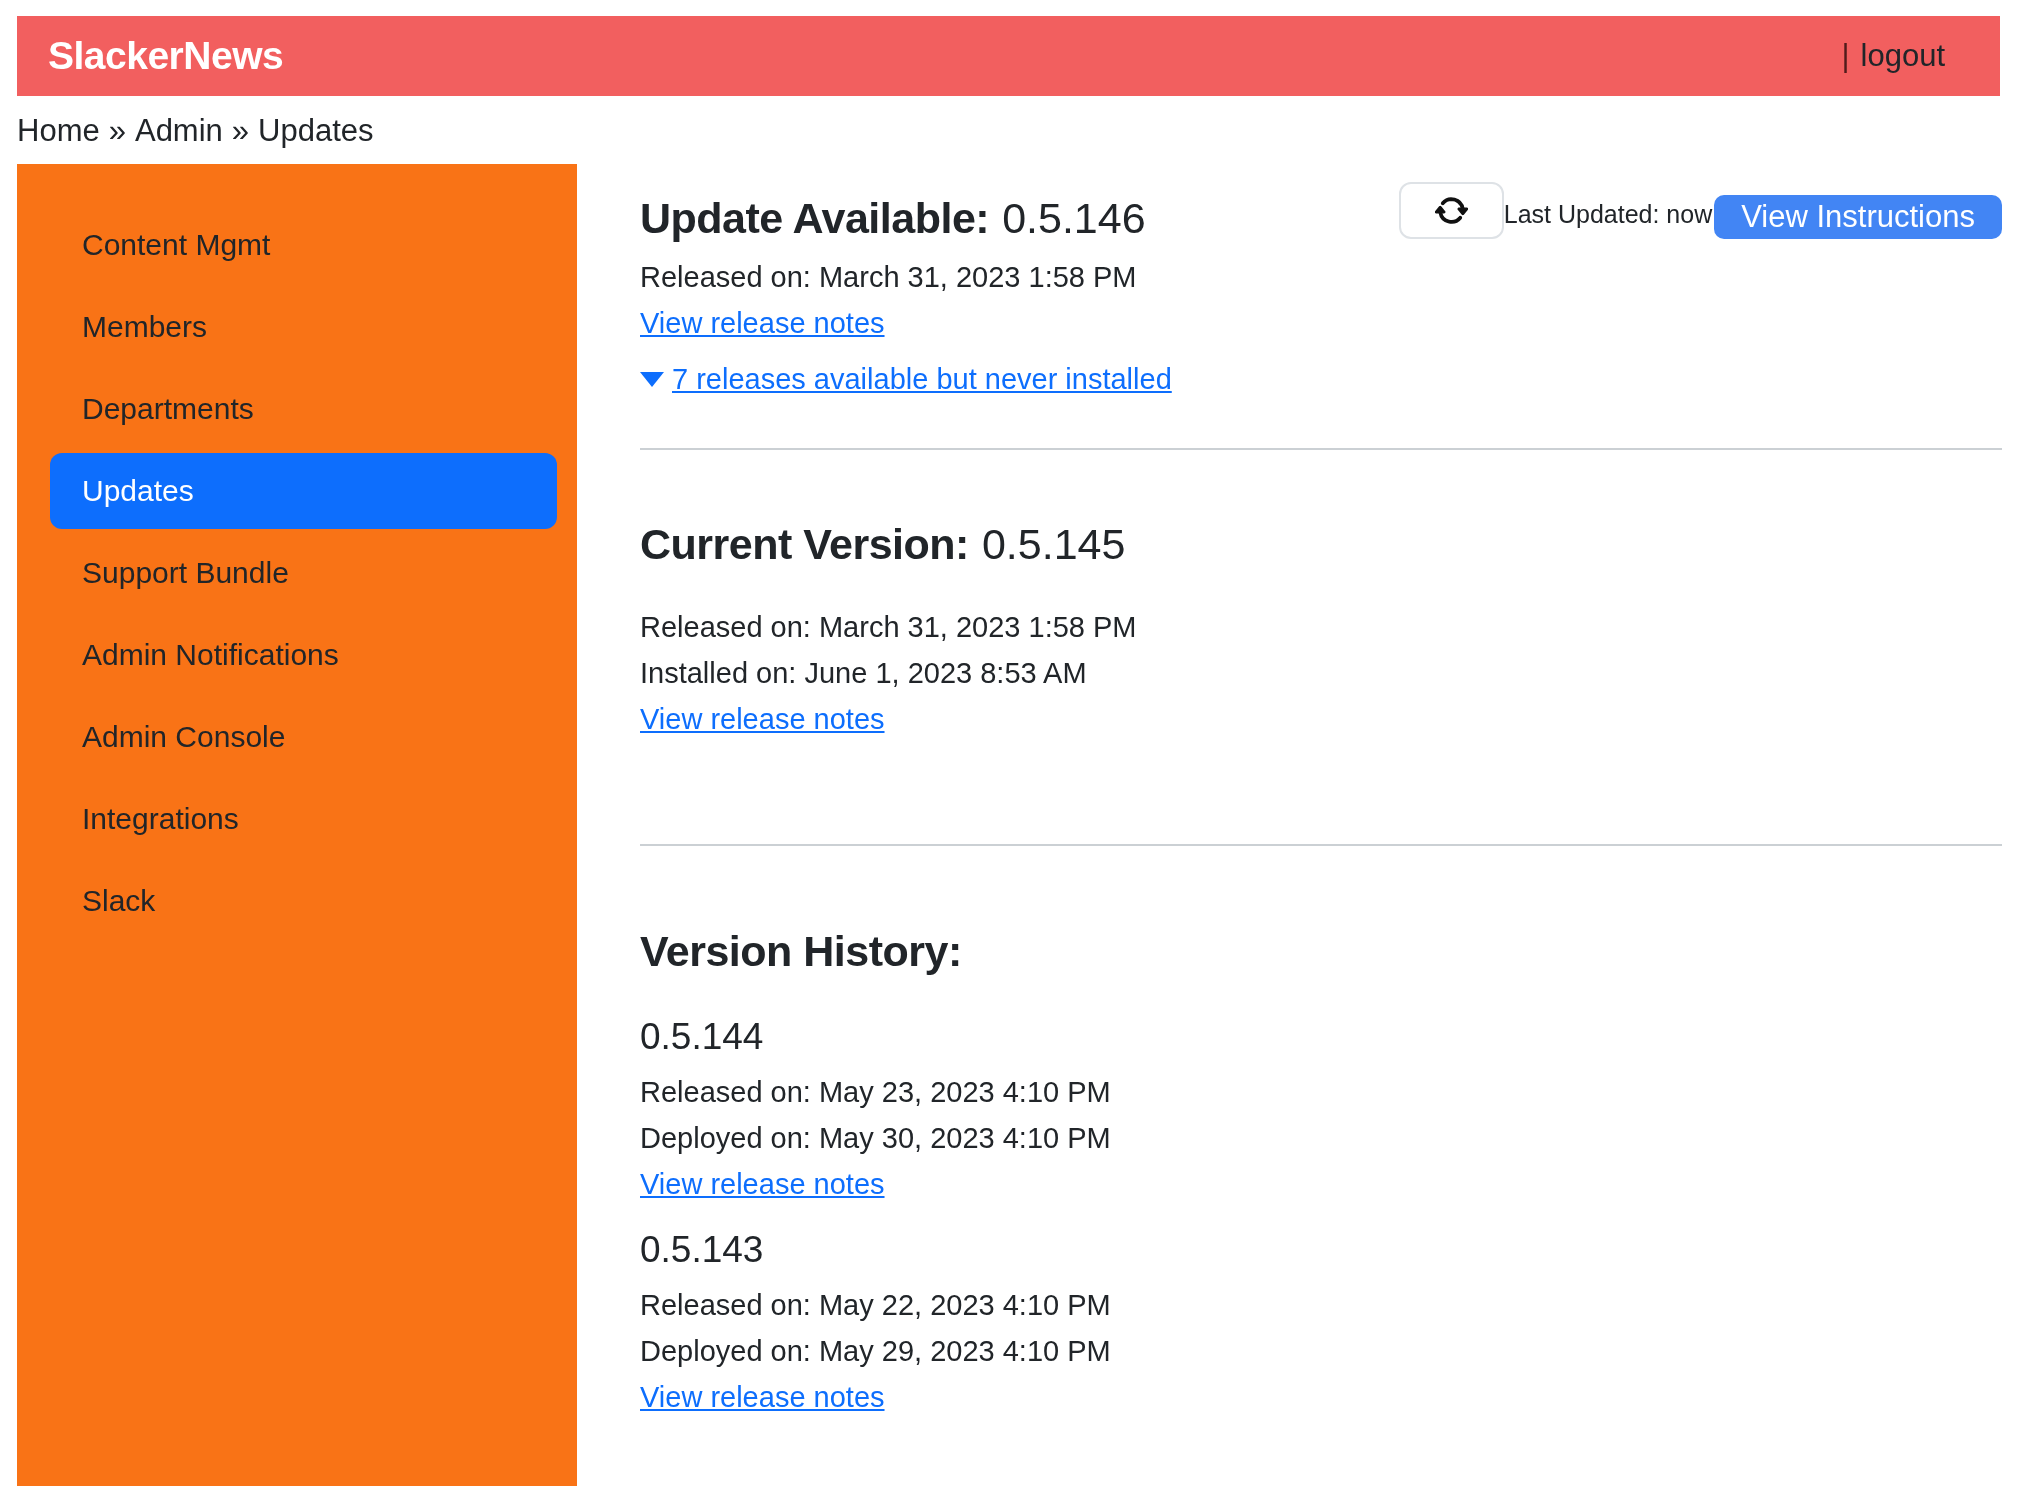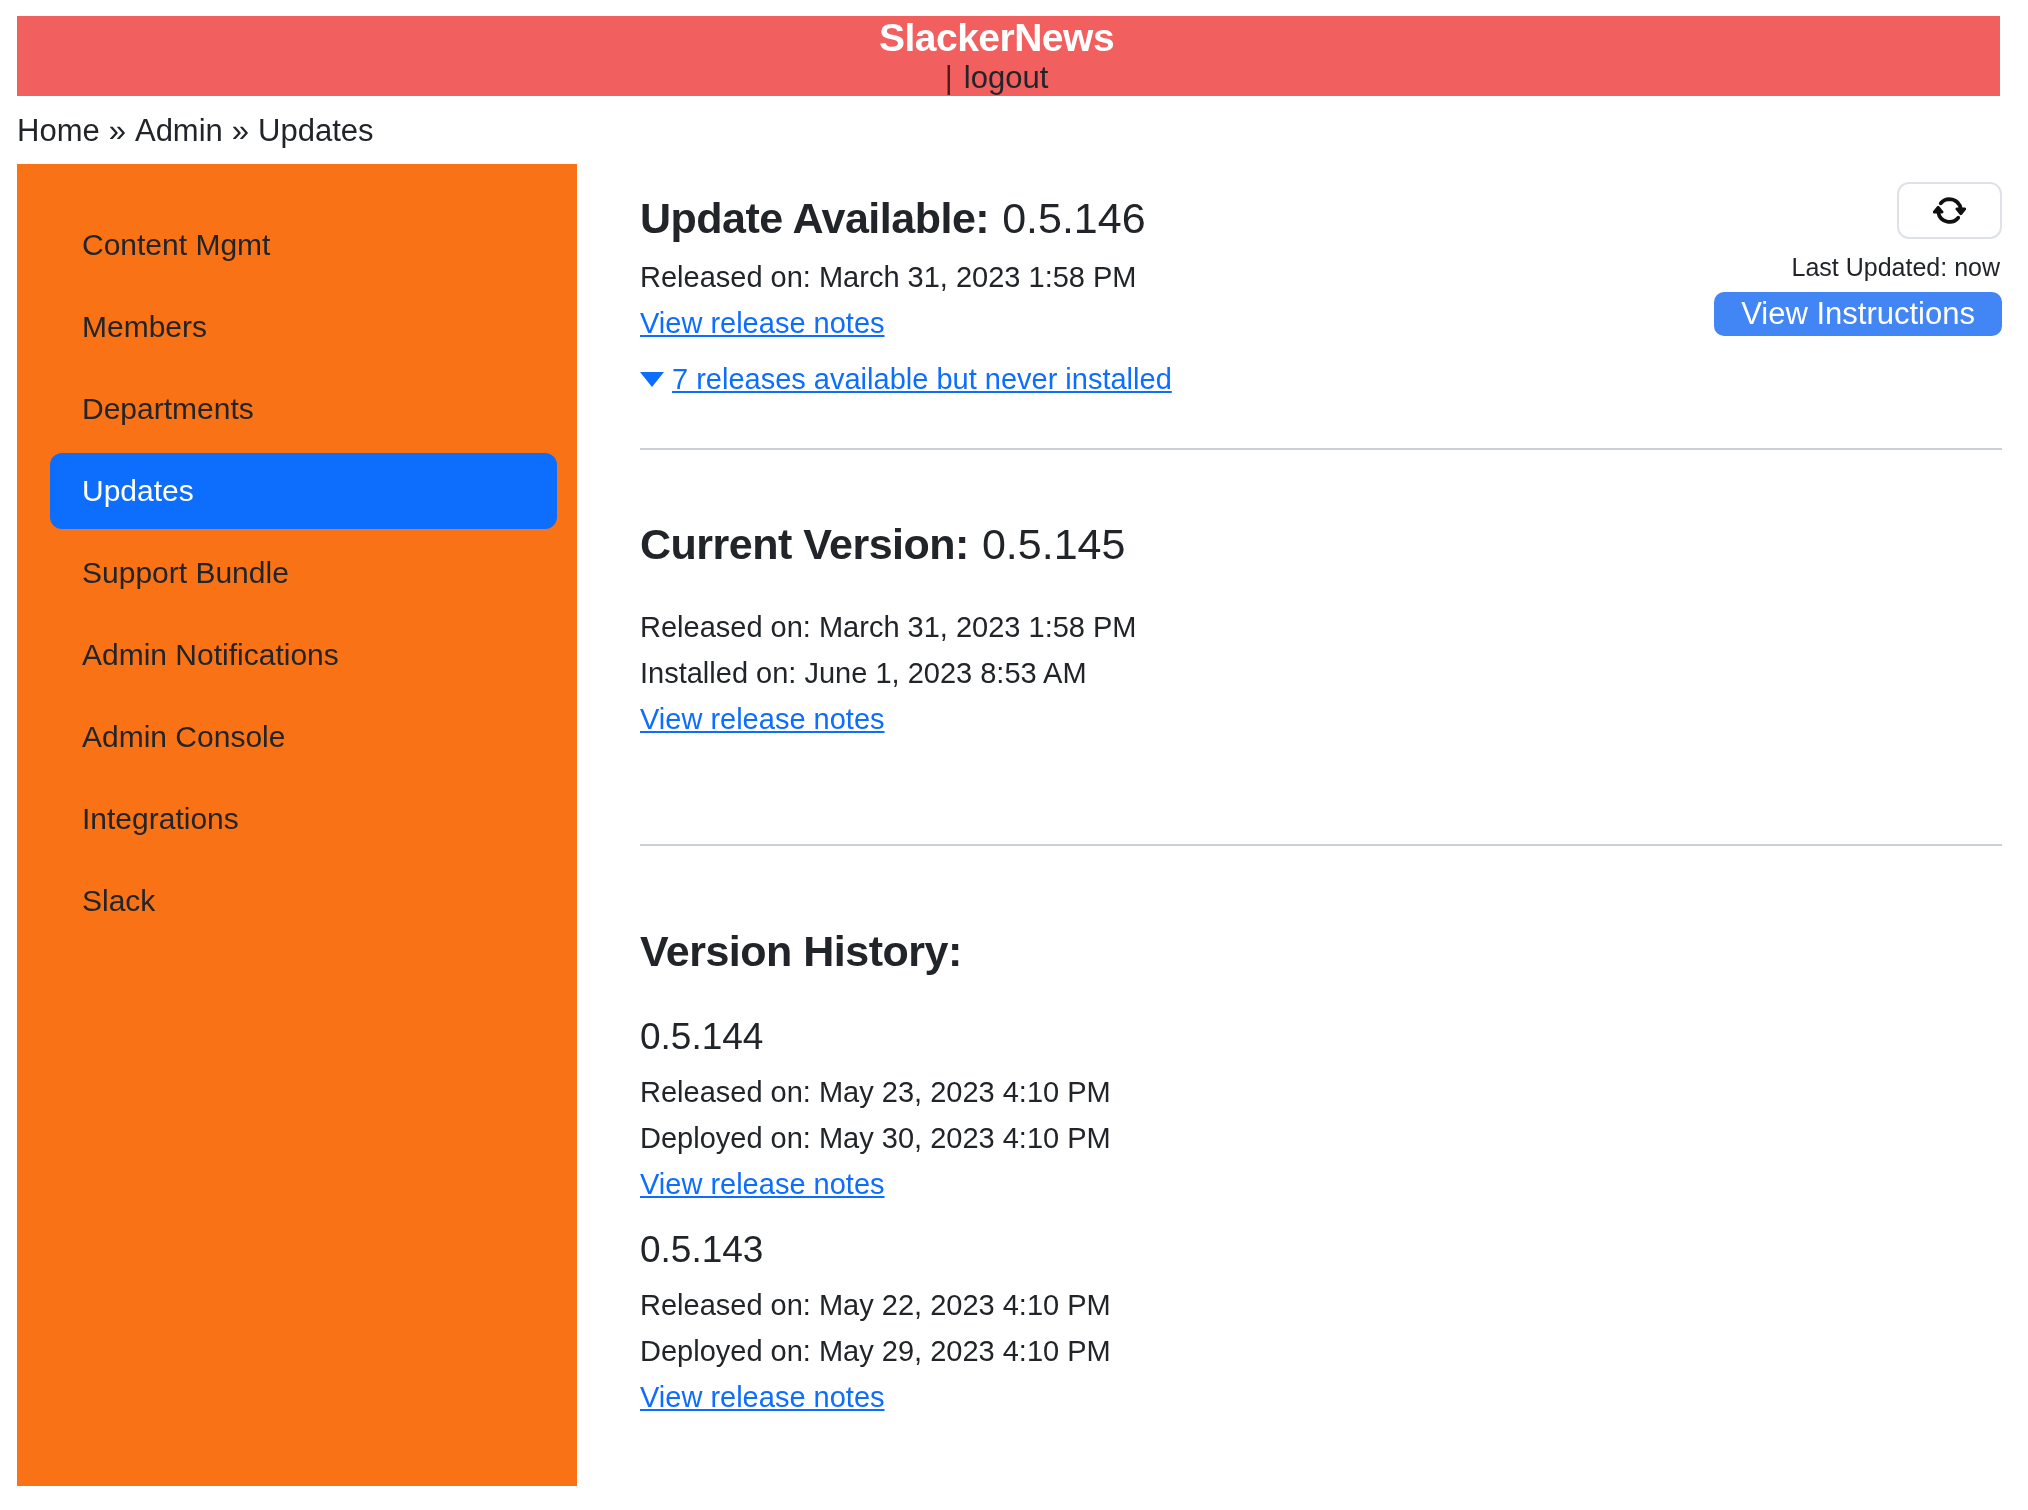--- a/index.html
+++ b/index.html
@@ -14,21 +14,20 @@
 
   
   .topbar {
     height: 80px;
     margin: 16px 28px 0 17px;
     background: #f25f5f;
     display: flex;
     align-items: center;
     justify-content: space-between;
     padding: 0 55px 0 31px;
-    flex-direction: column;
   }
   .brand { color: #fff; font-weight: 700; font-size: 39px; letter-spacing: -0.5px; }
   .logout-wrap { font-size: 31px; display: flex; align-items: center; gap: 11px; }
   .pipe { color: rgba(45, 12, 12, 0.82); font-weight: 400; }
   .logout { color: #212529; text-decoration: none; cursor: pointer; }
 
   
   .breadcrumb { margin: 17px 0 15px 17px; font-size: 31px; color: #212529; }
   .breadcrumb a { color: #212529; text-decoration: none; cursor: pointer; }
   .bsep { margin: 0 9px; }
@@ -58,21 +57,21 @@
     margin: 3px 20px 3px 33px;
     padding-left: 32px;
   }
   .nav-item.strong { font-weight: 600; }
 
   
   .main { flex: 1; position: relative; padding: 30px 0 0 63px; }
 
   .controls {
     position: absolute; top: 18px; right: 0;
-    display: flex; flex-direction: column; align-items: flex-end;
+    display: flex; align-items: flex-end;
   }
   .refresh-btn {
     width: 105px; height: 57px;
     background: #fff;
     border: 2px solid #dee2e6;
     border-radius: 12px;
     display: flex; align-items: center; justify-content: center;
     cursor: pointer; padding: 0;
   }
   .refresh-btn svg { width: 33px; height: 33px; color: #111; }

